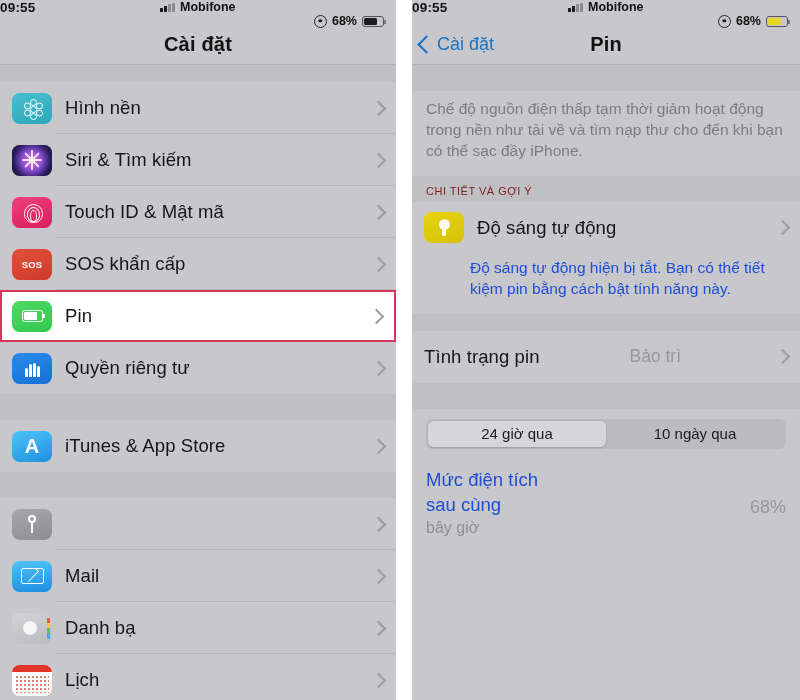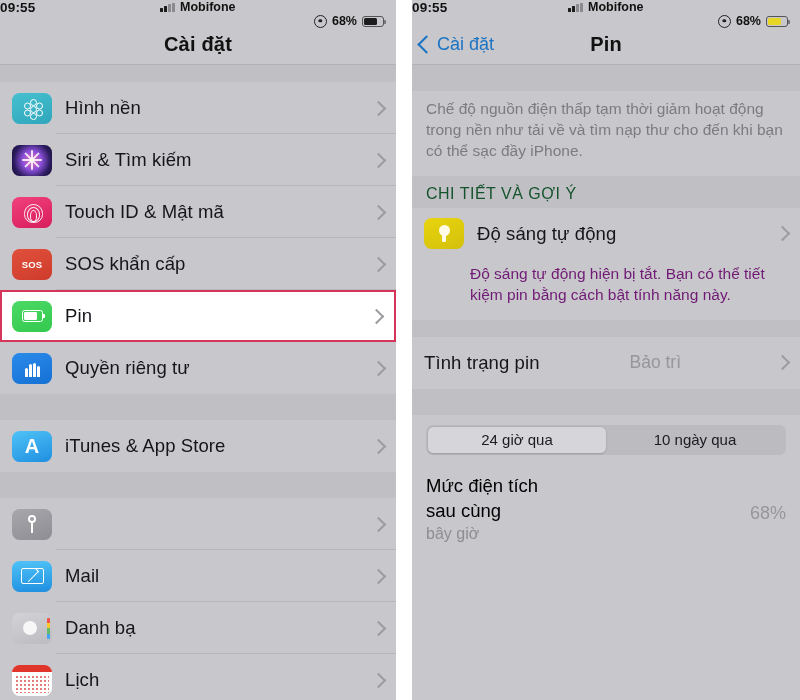--- a/index.html
+++ b/index.html
@@ -111,32 +111,32 @@
   
   .toggle{margin-left:auto;width:50px;height:30px;border-radius:15px;position:relative;flex:0 0 auto;}
   .toggle i{position:absolute;width:26px;height:26px;border-radius:50%;background:#fff;top:2px;right:2px;
             box-shadow:0 1px 2.5px rgba(0,0,0,.3);}
   .toggle.on{background:#4cd964;}
   .toggle.on.muted{background:#9ed5a6;}
   .footnote{
     padding:8px 14px 14px 14px;font-size:15.5px;line-height:1.35;color:#7c7b80;background:#c8c7cb;
   }
   .section-hdr{
-    padding:9px 14px 5px 14px;font-size:16px;color:#14532d;letter-spacing:.5px;background:#c0bfc3;
+    padding:9px 14px 5px 14px;font-size:11px;color:#7f1d1d;letter-spacing:.5px;background:#c0bfc3;
   }
   .subnote{
-    padding:4px 14px 14px 58px;font-size:15.5px;line-height:1.35;color:#701a75;background:#c8c7cb;
+    padding:4px 14px 14px 58px;font-size:15.5px;line-height:1.35;color:#1d4ed8;background:#c8c7cb;
   }
   .seg-wrap{padding:10px 14px 12px 14px;background:#c8c7cb;}
   .seg{display:flex;height:30px;border-radius:7px;background:#bcbbc0;padding:2px;box-sizing:border-box;}
   .seg div{flex:1;display:flex;align-items:center;justify-content:center;font-size:15px;color:#1b1b20;border-radius:5.5px;}
   .seg div.active{background:#d6d5d9;box-shadow:0 .5px 2px rgba(0,0,0,.18);}
   .lastcharge{padding:6px 14px 0 14px;background:#c8c7cb;position:relative;}
   .lc-row{display:flex;align-items:flex-start;}
-  .lc-l{font-size:18.5px;color:#000000;line-height:1.38;}
+  .lc-l{font-size:18.5px;color:#1d4ed8;line-height:1.38;}
   .lc-r{margin-left:auto;font-size:18px;color:#97969a;align-self:flex-end;}
   .lc-sub{font-size:16px;color:#8e8d92;margin-top:1px;}
   .plain-gap{background:#c8c7cb;}
 </style>
 </head>
 <body>
 
 <div class="screens">
 
   <div class="phone left">

